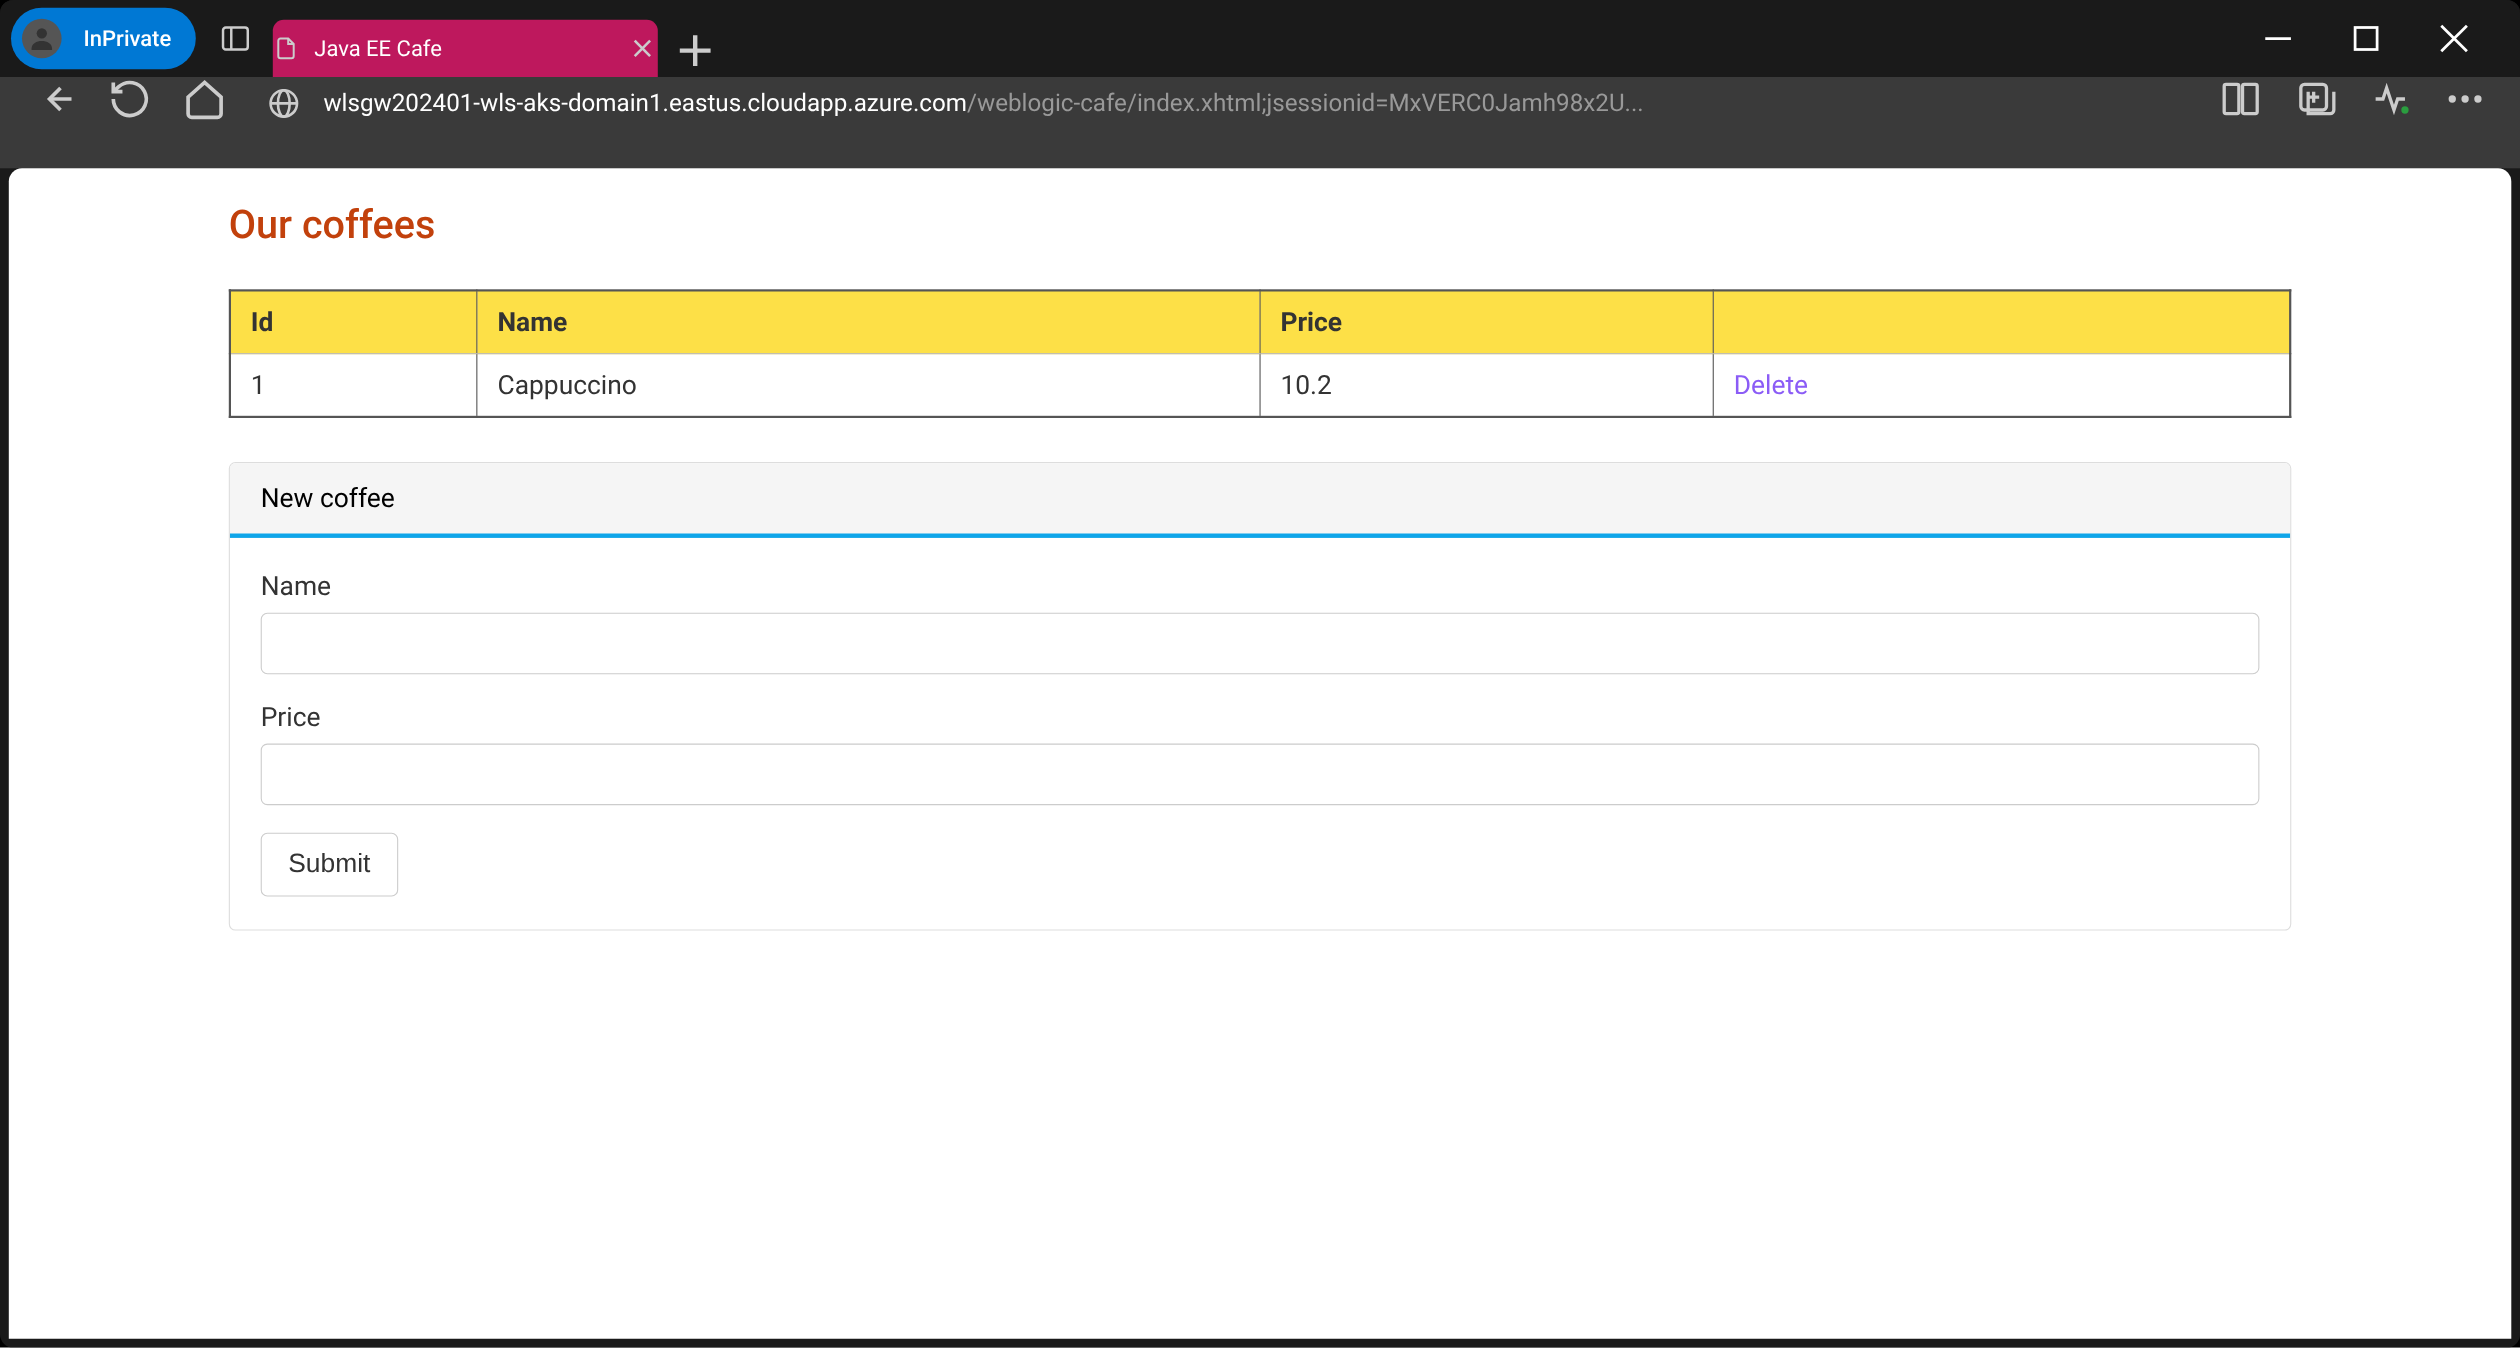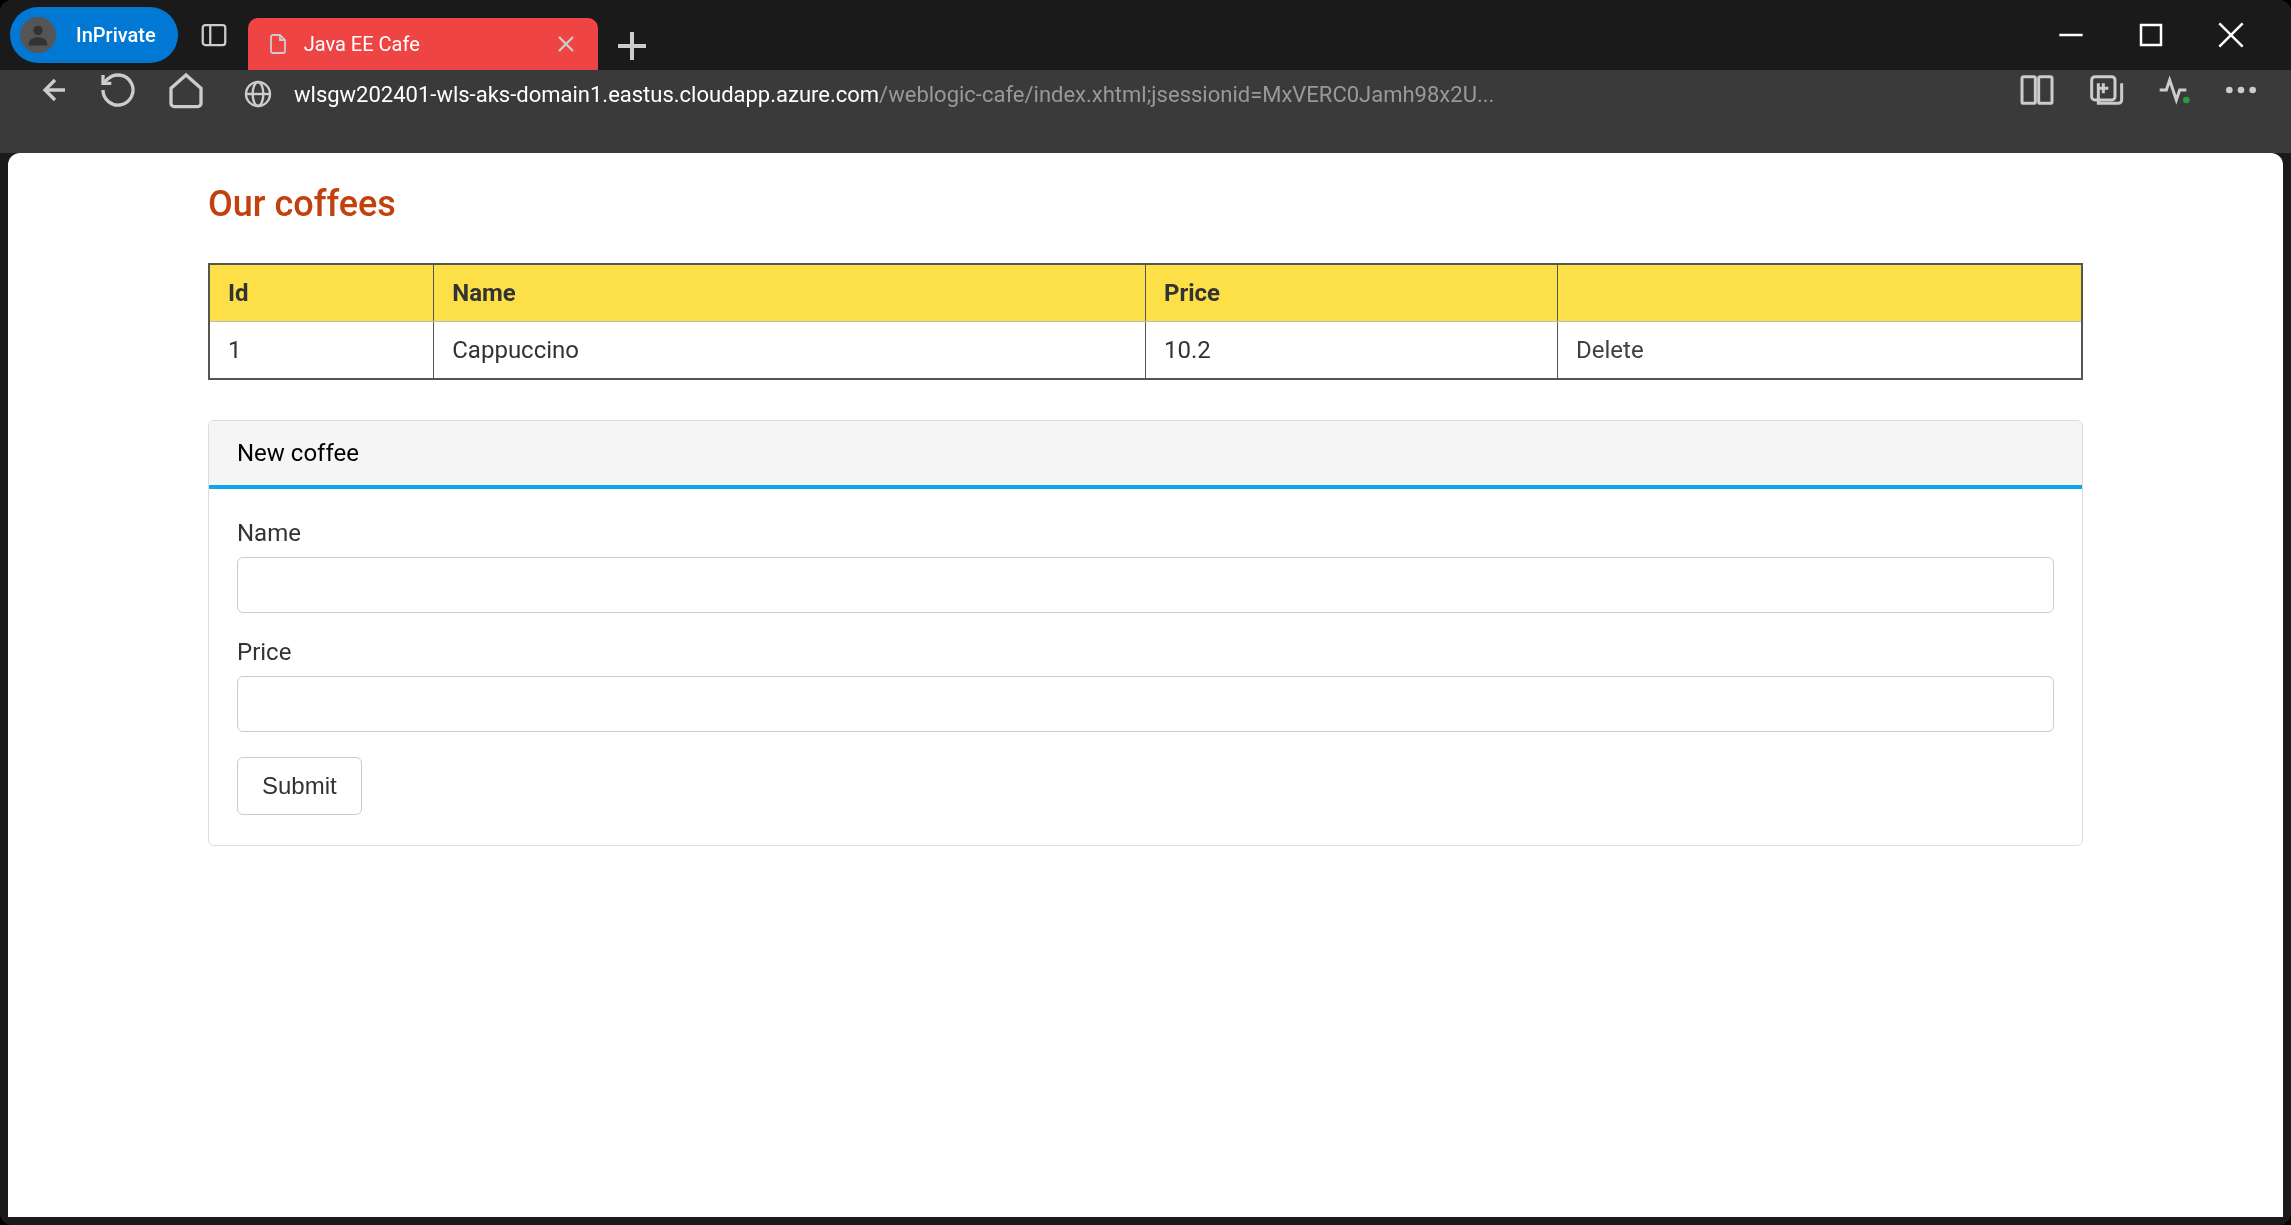--- a/index.html
+++ b/index.html
@@ -57,28 +57,28 @@
       color: #ccc;
       margin-right: 16px;
     }
     .tab-spaces svg { width: 30px; height: 30px; }
     .tabs {
       display: flex;
       align-items: flex-end;
       height: 100%;
     }
     .tab {
-      background: #ef4444;
+      background: #be185d;
       color: #fff;
       height: 52px;
       min-width: 350px;
       border-radius: 10px 10px 0 0;
       display: flex;
       align-items: center;
-      padding: 0 18px;
+      padding: 0 0;
       gap: 14px;
       font-size: 20px;
     }
     .tab-icon {
       width: 24px;
       height: 24px;
       display: flex;
       align-items: center;
       justify-content: center;
       color: #ccc;
@@ -202,21 +202,21 @@
       background: #fde047;
       font-weight: 700;
       color: #333;
       border-bottom: 1px solid #bbb;
     }
     table.coffee-table td {
       color: #333;
       font-weight: 400;
     }
     .delete-link {
-      color: #404040;
+      color: #8b5cf6;
       text-decoration: none;
       cursor: pointer;
       text-align: right;
     }
     .col-id { width: 12%; }
     .col-name { width: 38%; }
     .col-price { width: 22%; }
     .col-actions { width: 28%; }
     .panel {
       border: 1px solid #ddd;

